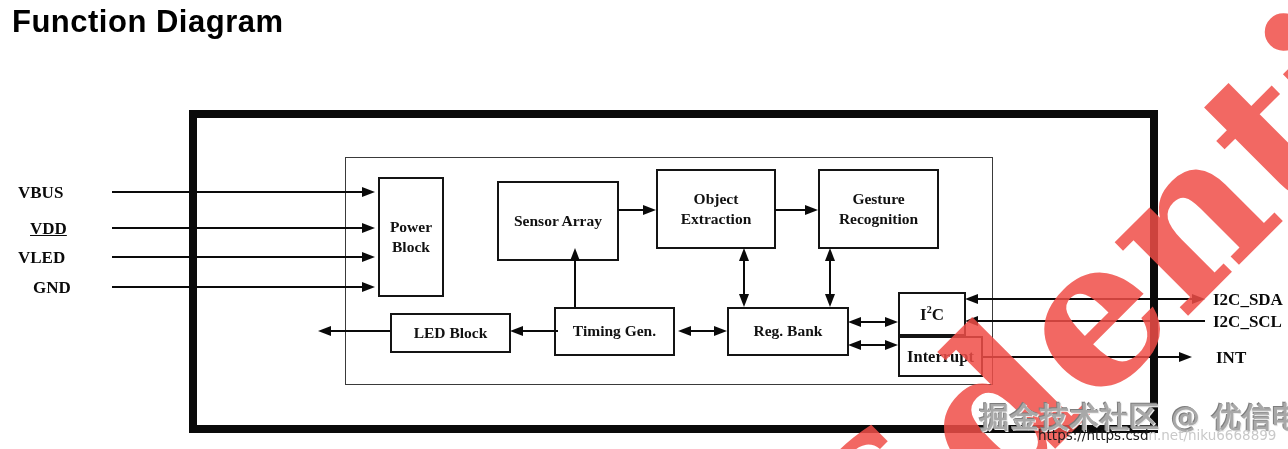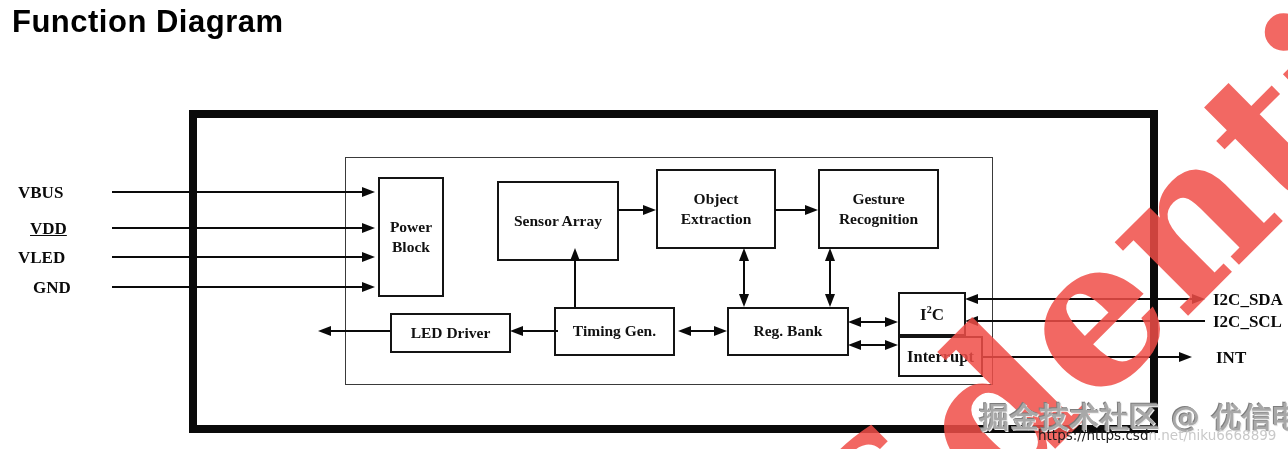--- a/index.html
+++ b/index.html
@@ -76,21 +76,21 @@
   </div>
   <div class="blk" style="left:656px;top:169px;width:120px;height:80px;">
     <span>Object
 Extraction</span>
   </div>
   <div class="blk" style="left:818px;top:169px;width:121px;height:80px;">
     <span>Gesture
 Recognition</span>
   </div>
   <div class="blk" style="left:390px;top:313px;width:121px;height:40px;">
-    <span>LED Driver</span>
+    <span>LED Block</span>
   </div>
   <div class="blk" style="left:554px;top:307px;width:121px;height:49px;">
     <span>Timing Gen.</span>
   </div>
   <div class="blk" style="left:727px;top:307px;width:122px;height:49px;justify-content:center;">
     <span>Reg. Bank</span>
   </div>
   <div class="blk" style="left:898px;top:292px;width:68px;height:44px;font-size:17px;">
     <span><span>I</span><sup class="i2c-sup">2</sup><span>C</span></span>
   </div>

